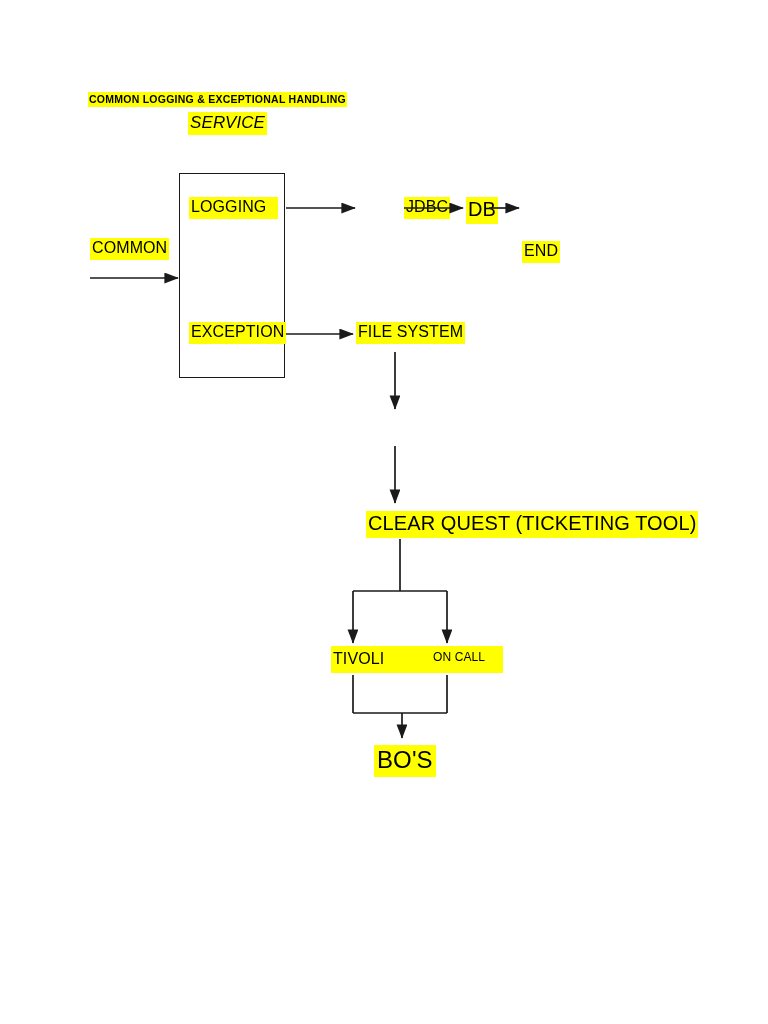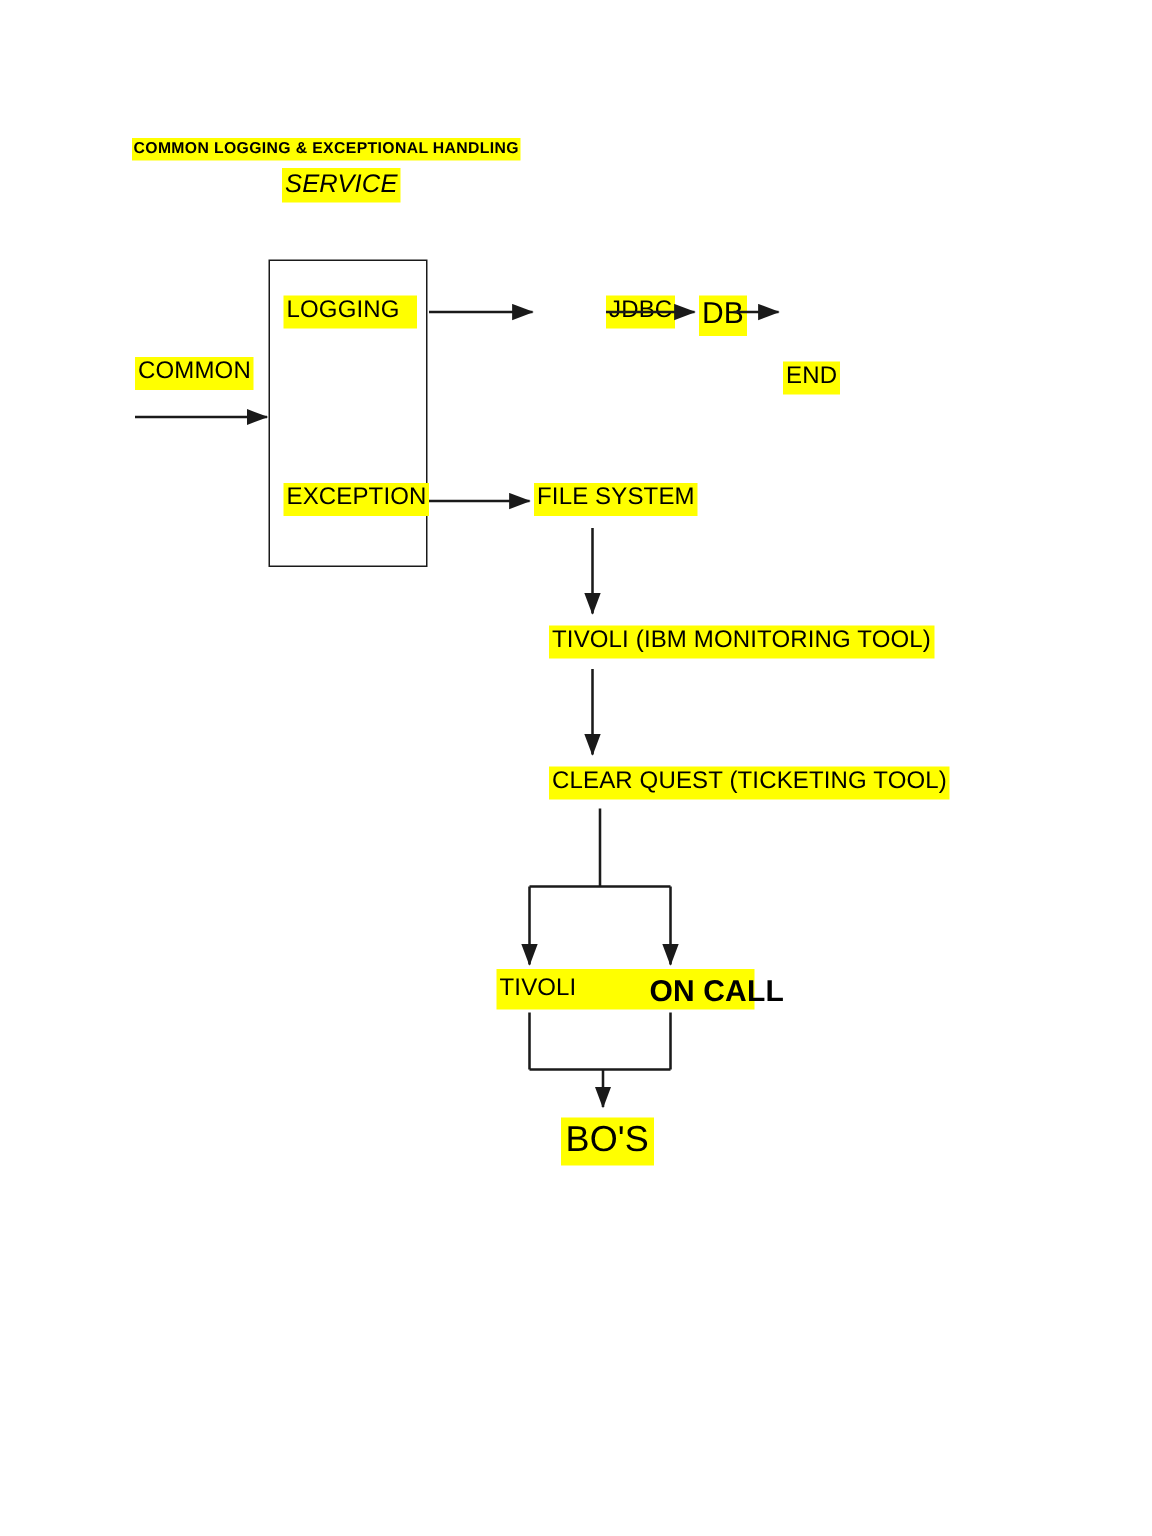--- a/index.html
+++ b/index.html
@@ -92,43 +92,42 @@
   }
   #lbl-tivoli {
     left: 366px;
     top: 417px;
     font-size: 16px;
     padding: 1px 2px 2px 2px;
   }
   #lbl-clearquest {
     left: 366px;
     top: 511px;
-    font-size: 16px;
+    font-size: 20px;
     padding: 1px 2px 2px 2px;
   }
   #branch-bar {
     position: absolute;
     left: 331px;
     top: 646px;
     width: 172px;
     height: 27px;
     background: #ffff00;
   }
   #lbl-email {
     left: 333px;
     top: 650px;
     font-size: 16px;
     background: transparent;
   }
   #lbl-oncall {
     left: 433px;
     top: 650px;
-    font-size: 20px;
-    background: transparent;
-    font-weight: bold;
+    font-size: 12px;
+    background: transparent;
   }
   #lbl-bos {
     left: 374px;
     top: 745px;
     font-size: 24px;
     padding: 1px 3px 3px 3px;
   }
   #footer-note {
     position: absolute;
     left: 90px;
@@ -175,21 +174,20 @@
   <div class="lbl" id="lbl-exception">EXCEPTION</div>
 
   <div class="lbl" id="lbl-jdbc">JDBC</div>
 
   <div class="lbl" id="lbl-db">DB</div>
 
   <div class="lbl" id="lbl-end">END</div>
 
   <div class="lbl" id="lbl-filesystem">FILE SYSTEM</div>
 
-  <div class="lbl" id="lbl-tivoli">TIVOLI (IBM MONITORING TOOL)</div>
 
   <div class="lbl" id="lbl-clearquest">CLEAR QUEST (TICKETING TOOL)</div>
 
   <div id="branch-bar"></div>
 
   <div class="lbl" id="lbl-email">TIVOLI</div>
 
   <div class="lbl" id="lbl-oncall">ON CALL</div>
 
   <div class="lbl" id="lbl-bos">BO'S</div>

